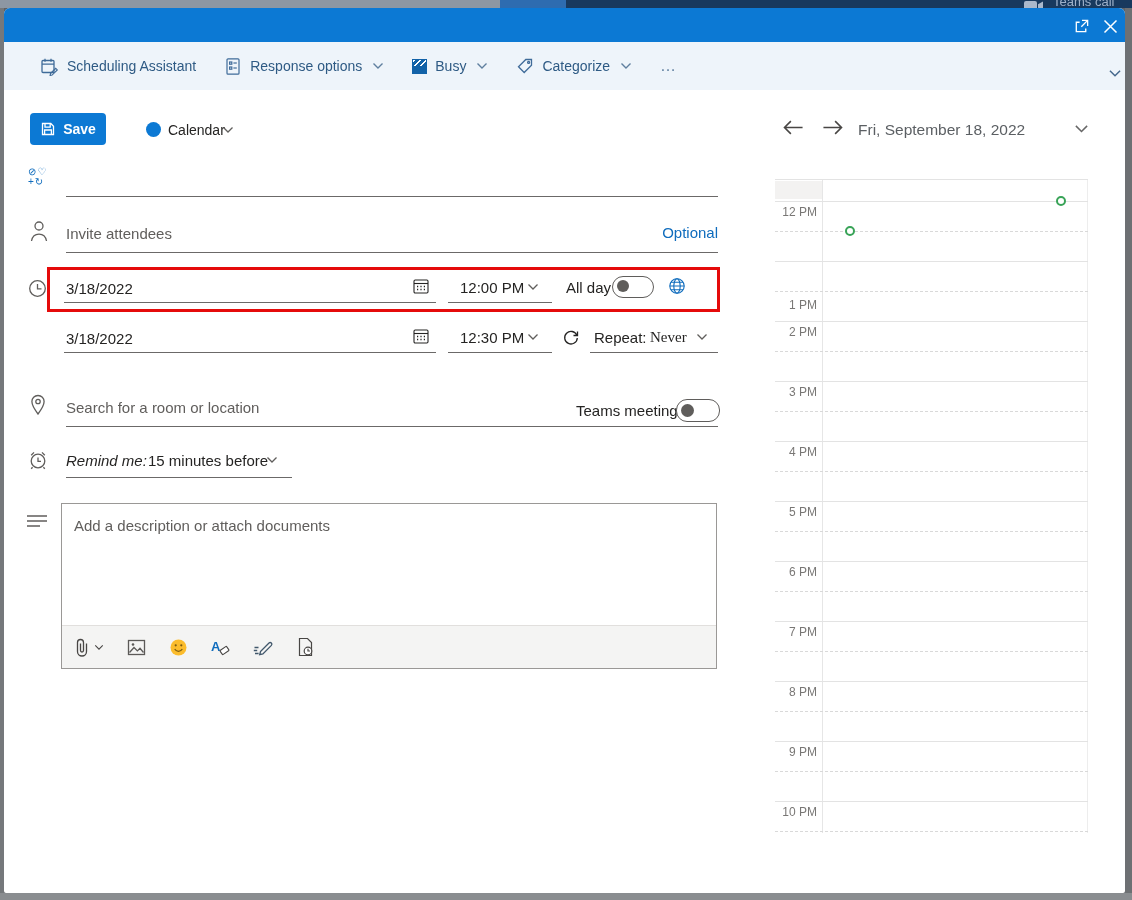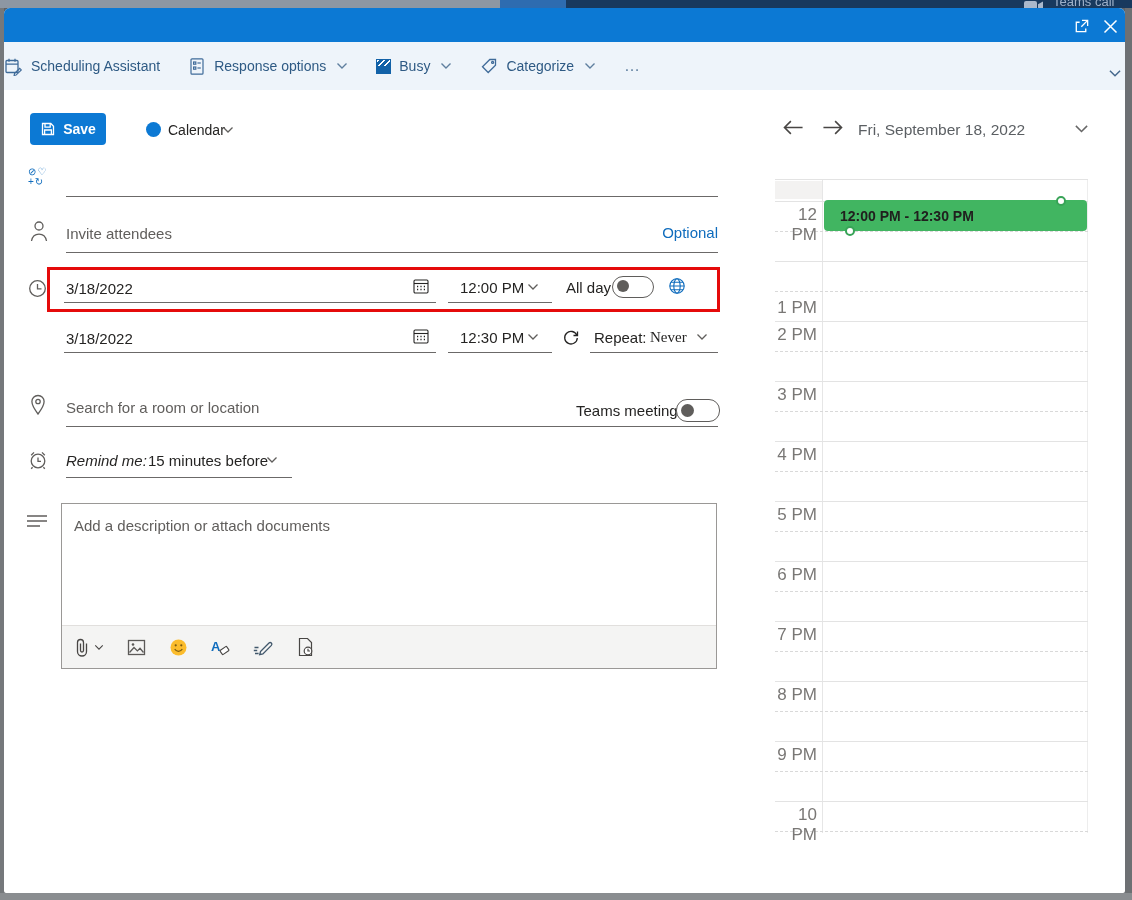--- a/index.html
+++ b/index.html
@@ -12,21 +12,21 @@
   .bk-right{left:566px;top:0;width:566px;height:8px;background:#18395e;overflow:hidden;}
   .bk-title{position:absolute;left:487px;top:-6px;color:#9db0c9;font-size:13px;white-space:nowrap;}
   .bk-cam{position:absolute;left:458px;top:0px;}
   .frame-left{left:0;top:8px;width:4px;height:892px;background:#75787b;}
   .frame-right{left:1125px;top:8px;width:7px;height:892px;background:#6d7073;}
   .frame-bottom{left:0;top:893px;width:1132px;height:7px;background:#8a8d90;}
   
   .dialog{left:4px;top:8px;width:1121px;height:885px;background:#ffffff;border-radius:6px 6px 2px 2px;}
   .titlebar{left:4px;top:8px;width:1121px;height:34px;background:#0c79d4;border-radius:6px 6px 0 0;}
   .tb-btn{position:absolute;top:7px;width:22px;height:22px;display:flex;align-items:center;justify-content:center;cursor:pointer;}
-  .toolbar{left:4px;top:42px;width:1121px;height:48px;background:#eef4fa;display:flex;align-items:center;box-sizing:border-box;}
+  .toolbar{left:4px;top:42px;width:1121px;height:48px;background:#eef4fa;display:flex;align-items:center;padding-left:36px;box-sizing:border-box;}
   .tool-item{display:flex;align-items:center;gap:8px;margin-right:28px;color:#2e5a84;font-size:14px;cursor:pointer;}
   .tool-chev{margin-left:2px;color:#5f7f9f;display:flex;}
   
   .save-btn{left:30px;top:113px;width:76px;height:32px;background:#0c79d4;border-radius:4px;display:flex;align-items:center;justify-content:center;gap:7px;color:#fff;font-size:14px;font-weight:bold;cursor:pointer;border:none;}
   .cal-dot{left:146px;top:122px;width:15px;height:15px;border-radius:50%;background:#0c79d4;}
   .field{border:none;outline:none;background:transparent;font-family:"Liberation Sans",sans-serif;color:#252423;padding:0;}
   .field::placeholder{color:#605e5c;opacity:1;}
   .title-field{font-size:24px;}
   .title-field::placeholder{color:#757575;}
   .underline{position:absolute;height:1px;background:#6b6968;}
@@ -40,21 +40,21 @@
   .desc-toolbar{position:absolute;left:0;right:0;bottom:0;height:43px;background:#f4f4f3;border-top:1px solid #e1dfdd;display:flex;align-items:center;padding-left:13px;gap:23px;box-sizing:border-box;}
   .dt-icon{display:flex;align-items:center;cursor:pointer;}
   
   .nav-arrow{position:absolute;cursor:pointer;display:flex;}
   .nav-date{position:absolute;left:858px;top:121px;font-size:15.5px;color:#5b5f63;cursor:default;}
   .time-grid{left:775px;top:179px;width:313px;height:653px;border-top:1px solid #e3e3e3;}
   .gutter-box{position:absolute;left:0;top:1px;width:47px;height:18px;background:#f3f2f1;}
   .vline{position:absolute;top:0;bottom:0;width:1px;background:#e6e6e6;}
   .hour-line{position:absolute;left:0;width:313px;height:1px;background:#e3e3e3;}
   .half-line{position:absolute;left:0;width:313px;height:0;border-top:1px dashed #d9d9d9;}
-  .hour-label{position:absolute;left:0;width:42px;text-align:right;font-size:17px;color:#797775;}
+  .hour-label{position:absolute;left:0;width:42px;text-align:right;font-size:12px;color:#797775;}
   .cal-event{position:absolute;left:49px;top:20px;width:263px;height:31px;background:#41b561;border-radius:4px;display:flex;align-items:center;z-index:3;cursor:pointer;}
   .cal-event span{margin-left:16px;font-size:14px;font-weight:bold;color:#20201e;}
   .handle{position:absolute;width:10px;height:10px;border-radius:50%;background:#fff;border:2px solid #38a357;box-sizing:border-box;z-index:4;cursor:ns-resize;}
   svg{display:block;}
 </style>
 </head>
 <body>
 
 <div id="screen">
 
@@ -345,23 +345,20 @@
   <div class="chev" style="left:1074px;top:124px;color:#666;">
     <svg width="15" height="10" viewBox="0 0 12 8" fill="none" stroke="currentColor" stroke-width="1.2">
         <path d="M1.5 1.5 6 6l4.5-4.5"></path>
       </svg>
   </div>
 
   <div class="abs time-grid">
     <div class="gutter-box"></div>
     <div class="vline" style="left:47px;"></div>
     <div class="vline" style="left:312px;background:#ededed;"></div>
-    <div class="cal-event" style="background: rgb(65, 181, 97);">
-      <span>12:00 PM - 12:30 PM</span>
-    </div>
     <div class="handle" style="left:281px;top:16px;"></div>
     <div class="handle" style="left:70px;top:46px;"></div>
   <div class="hour-line" style="top: 21px;"></div>
       <div class="half-line" style="top: 51px;"></div>
       <div class="hour-label" style="top: 25px;">12 PM</div>
       <div class="hour-line" style="top: 81px;"></div>
       <div class="half-line" style="top: 111px;"></div>
       <div class="hour-label" style="top: 76px; margin-top: 42px;">1 PM</div>
       <div class="hour-line" style="top: 141px;"></div>
       <div class="half-line" style="top: 171px;"></div>

